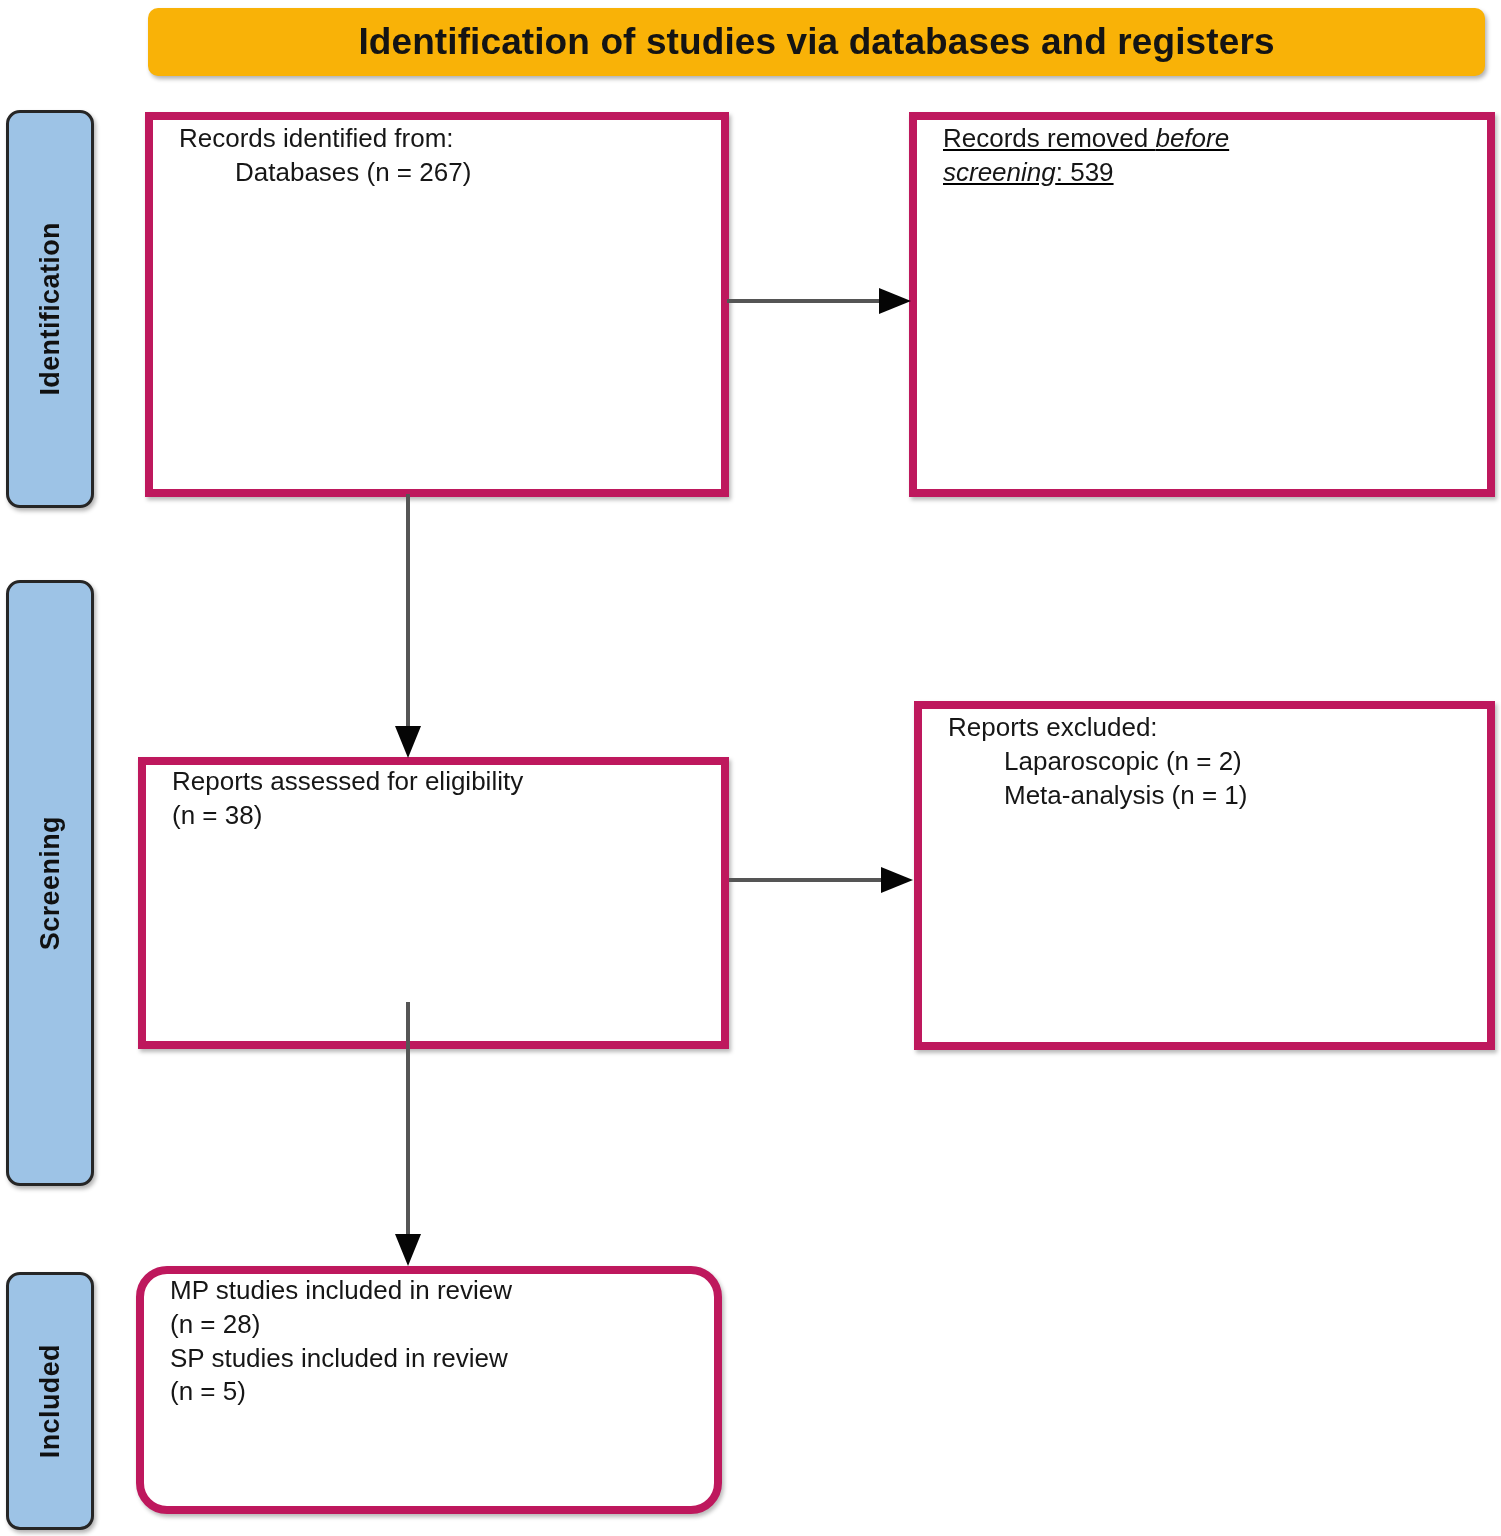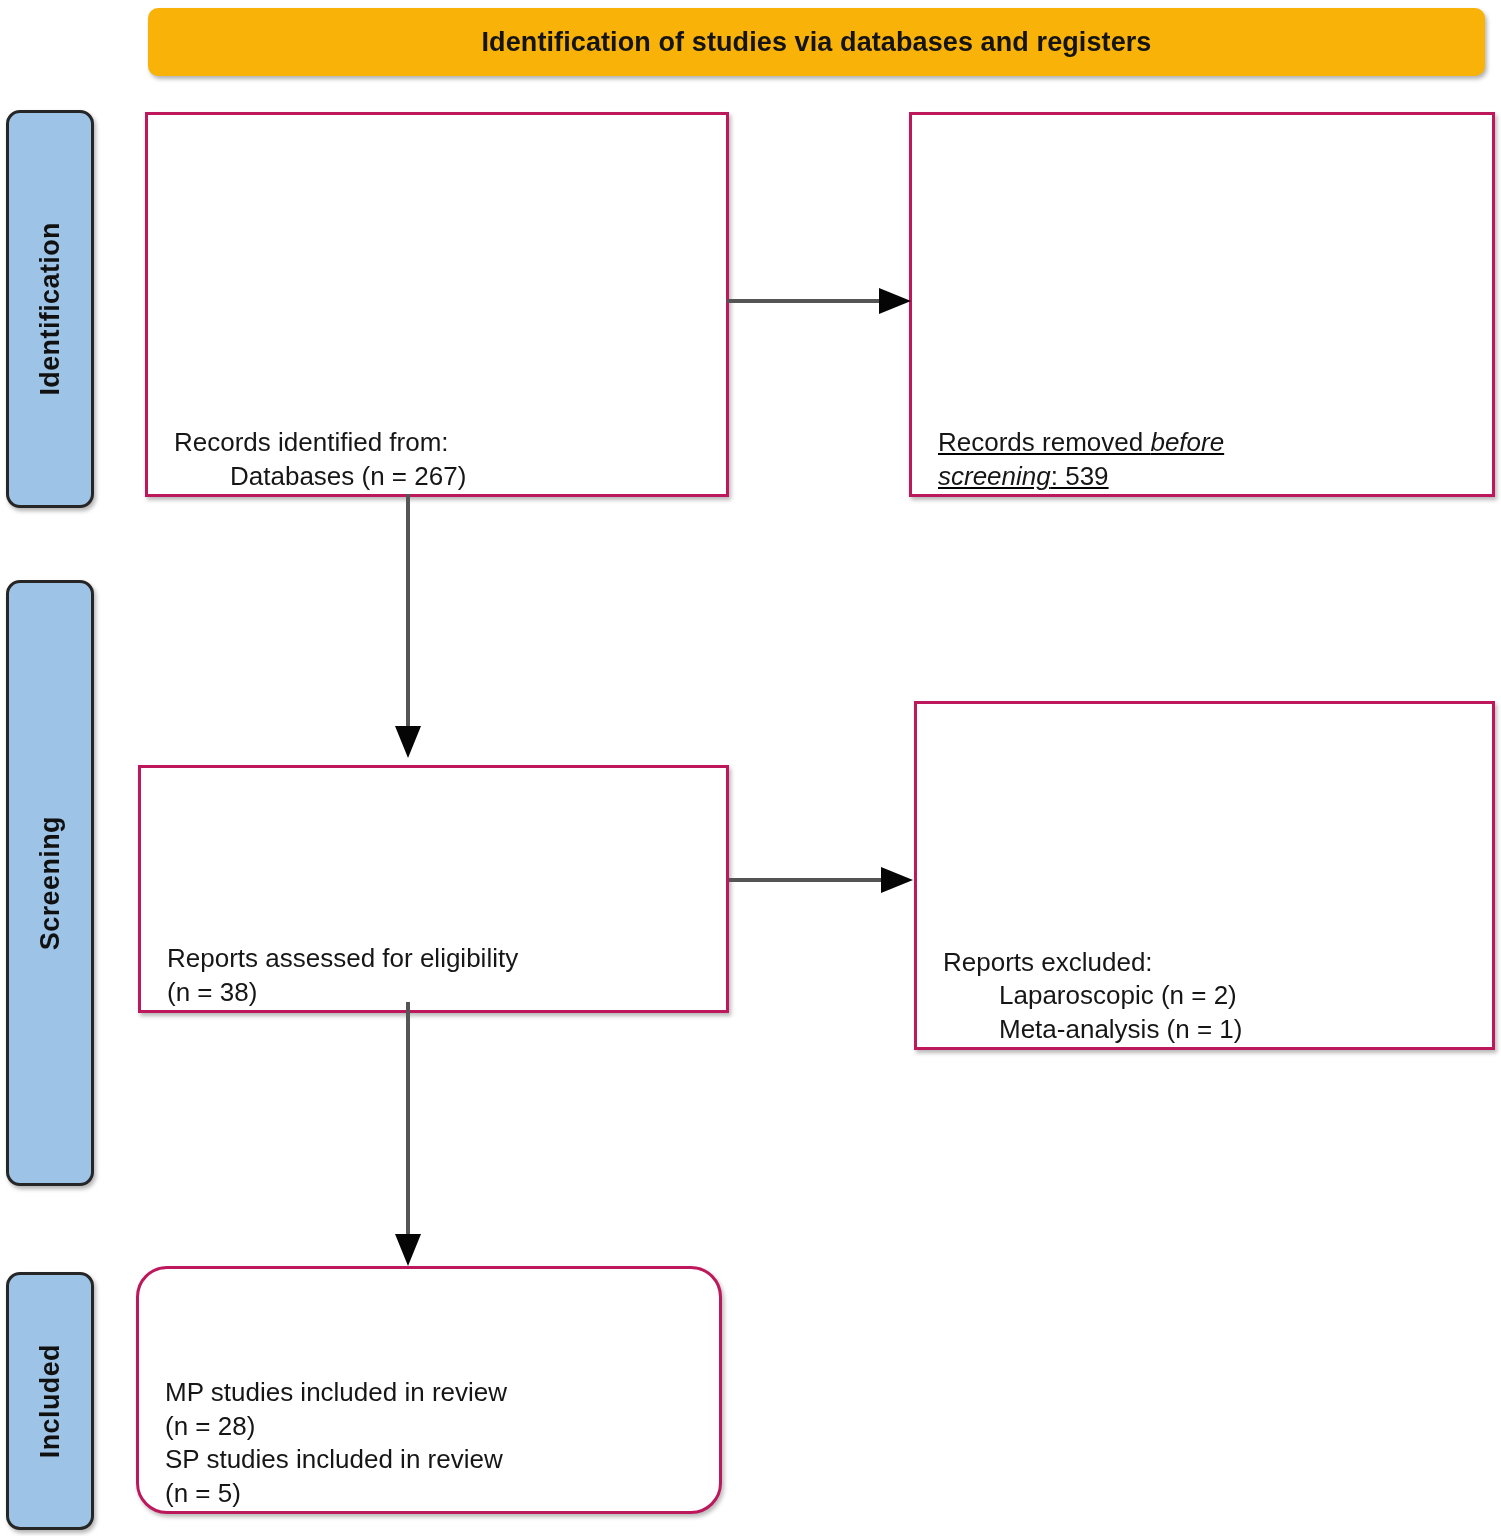--- a/index.html
+++ b/index.html
@@ -25,21 +25,21 @@
     width: 1337px;
     height: 68px;
     background: #F9B207;
     border-radius: 10px;
     box-shadow: 2px 3px 4px rgba(0,0,0,0.30);
     display: flex;
     align-items: center;
     justify-content: center;
   }
   .banner-text {
-    font-size: 27px;
+    font-size: 37px;
     font-weight: bold;
     color: #141414;
     letter-spacing: 0.1px;
     white-space: nowrap;
   }
 
   
   .stage {
     position: absolute;
     background: #9DC3E6;
@@ -60,40 +60,40 @@
     white-space: nowrap;
   }
   #stage-identification { left: 6px;  top: 110px;  width: 82px;  height: 392px; }
   #stage-screening      { left: 6px;  top: 580px;  width: 82px;  height: 600px; }
   #stage-included       { left: 6px;  top: 1272px; width: 82px;  height: 252px; }
 
   
   .box {
     position: absolute;
     background: #ffffff;
-    border: 3px solid #be185d;
+    border: 8px solid #be185d;
     box-shadow: 2px 3px 4px rgba(0,0,0,0.28);
     box-sizing: border-box;
     display: flex;
     flex-direction: column;
-    justify-content: flex-end;
+    justify-content: flex-start;
   }
   .box-body {
     padding: 0 26px;
     font-size: 26px;
     line-height: 1.30;
     color: #161616;
   }
   .line { white-space: nowrap; }
   .line.indent { padding-left: 56px; }
   .line i { font-style: italic; }
 
   #box-identified { left: 145px; top: 112px;  width: 584px; height: 385px; }
   #box-removed    { left: 909px; top: 112px;  width: 586px; height: 385px; text-decoration: underline; }
-  #box-eligible   { left: 138px; top: 757px;  width: 591px; height: 248px; margin-top: 8px; }
+  #box-eligible   { left: 138px; top: 757px;  width: 591px; height: 292px; }
   #box-excluded   { left: 914px; top: 701px;  width: 581px; height: 349px; }
   #box-included   { left: 136px; top: 1266px; width: 586px; height: 248px; border-radius: 31px; }
 
   #box-identified .box-body { padding-top: 2px; }
   #box-removed .box-body    { padding-top: 2px; }
   #box-excluded .box-body   { padding-top: 2px; }
 
   
   .arrow-svg {
     position: absolute;

